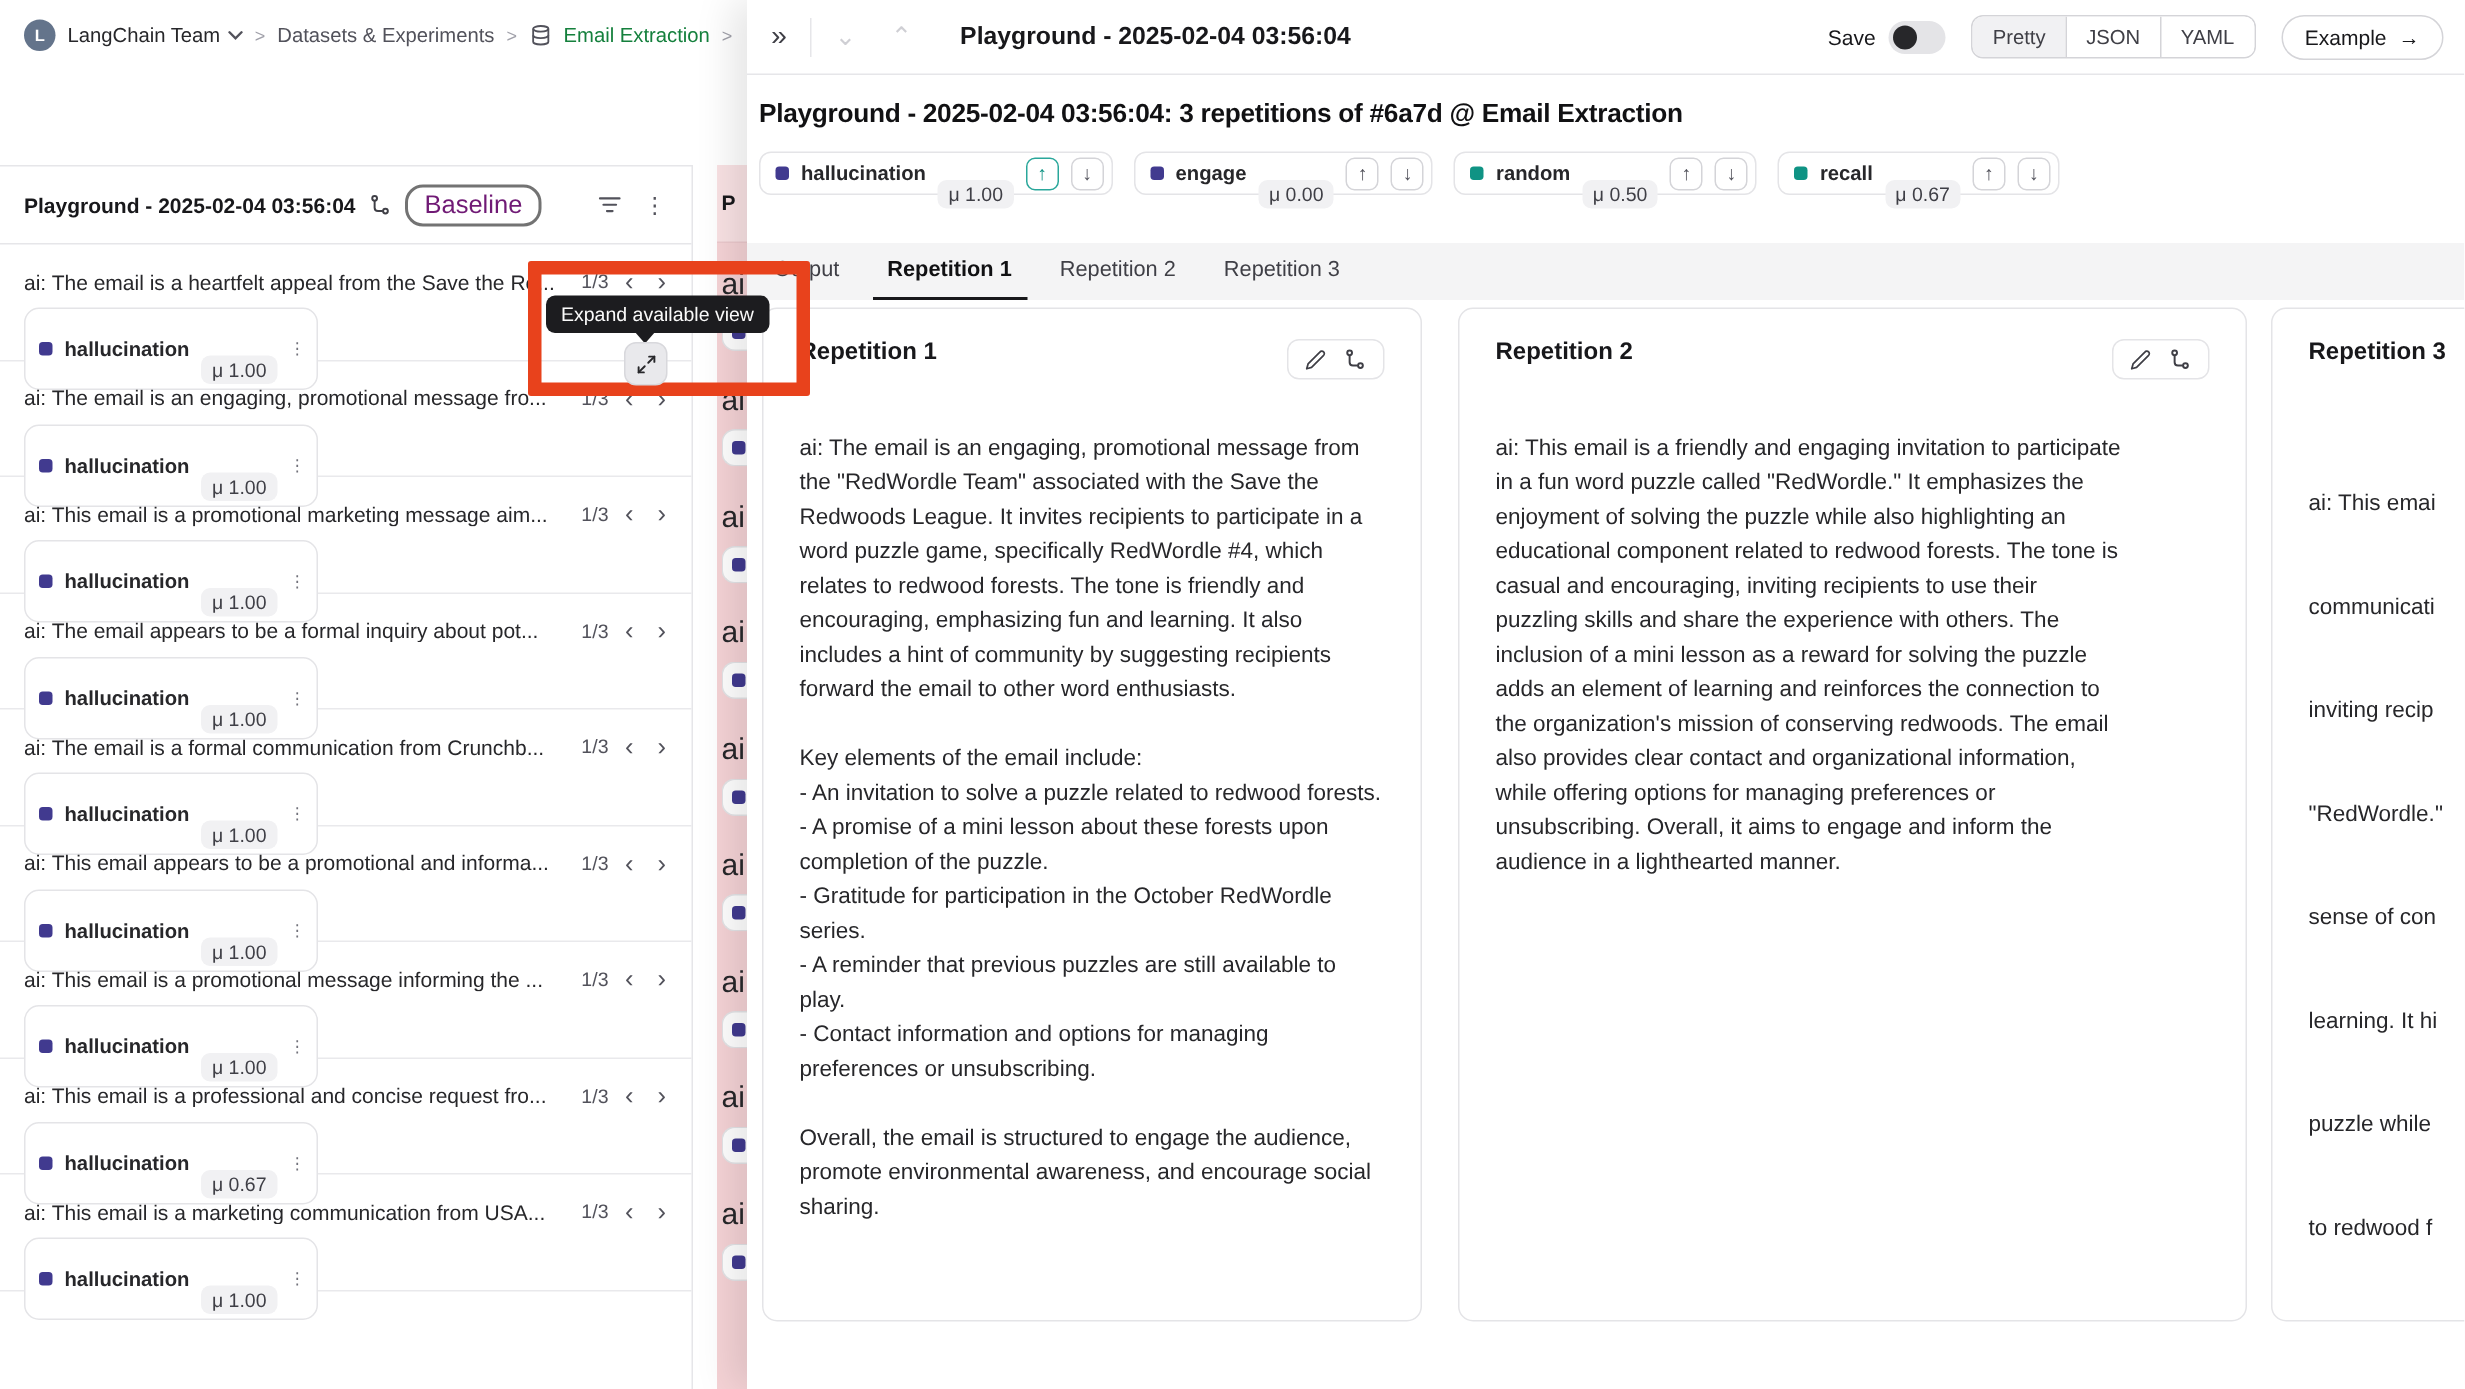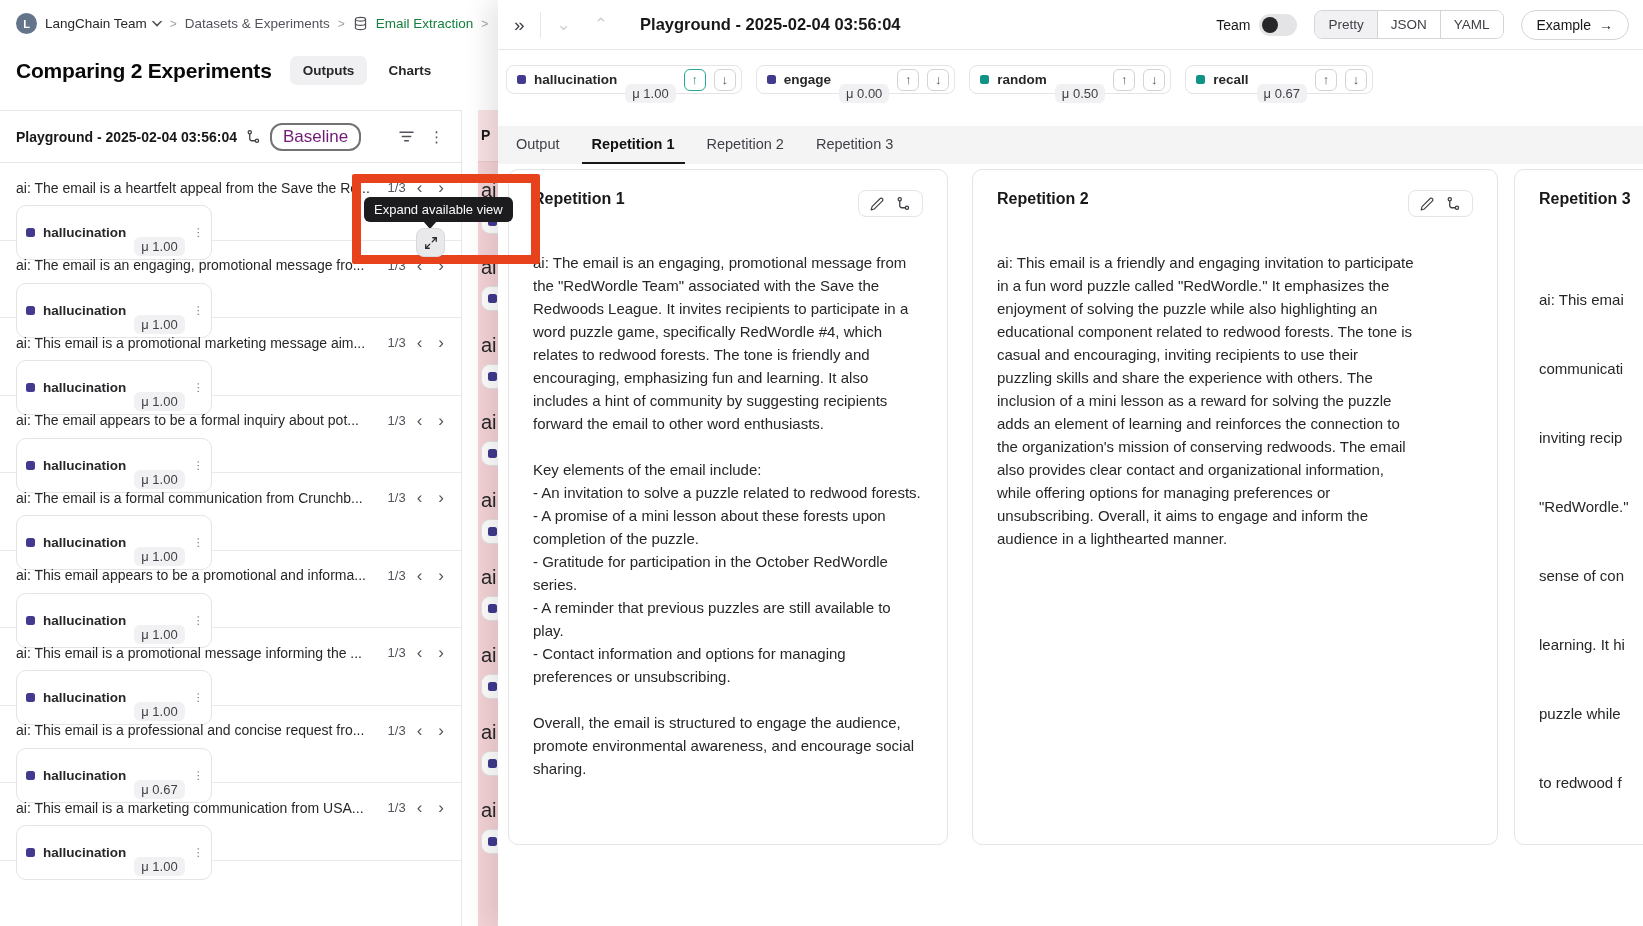--- a/index.html
+++ b/index.html
@@ -120,27 +120,20 @@
       <svg width="15" height="15" viewBox="0 0 16 16" fill="none" stroke="#52525b" stroke-width="1.3">
           <ellipse cx="8" cy="3.4" rx="5.4" ry="2"></ellipse>
           <path d="M2.6 3.4v9.2c0 1.1 2.4 2 5.4 2s5.4-.9 5.4-2V3.4"></path>
           <path d="M2.6 8c0 1.1 2.4 2 5.4 2s5.4-.9 5.4-2"></path>
         </svg>
     </span>
     <span class="crumb-link" style="color:#15803d">Email Extraction</span>
     <span class="crumb-sep">&gt;</span>
   </div>
 
-  <div class="page-title-row">
-    <div class="page-title">Comparing 2 Experiments</div>
-    <div style="display:flex; gap:8px; margin-left:2px;">
-      <div class="seg-btn active">Outputs</div>
-      <div class="seg-btn">Charts</div>
-    </div>
-  </div>
 
   <div class="sidebar">
     <div class="sb-head">
       <span class="sb-title">Playground - 2025-02-04 03:56:04</span>
       <span class="sb-tree">
         <svg width="15" height="15" viewBox="0 0 16 16" fill="none" stroke="#3f3f46" stroke-width="1.4">
             <circle cx="4" cy="3.4" r="1.7"></circle>
             <path d="M4 5.2v5c0 1.4 1 2.3 2.4 2.3h3.4"></path>
             <circle cx="11.7" cy="12.5" r="1.7"></circle>
           </svg>
@@ -345,37 +338,38 @@
 
   <div class="drawer">
     <div class="dw-head">
       <button class="collapse-btn">»</button>
       <div class="vdiv"></div>
       <button class="nav-chev">⌄</button>
       <button class="nav-chev">⌃</button>
       <div class="dw-title">Playground - 2025-02-04 03:56:04</div>
       <div class="dw-head-spacer"></div>
       <div class="diff-wrap">
-        <span class="diff-label">Team</span>
+        <span class="diff-label">Save</span>
         <div class="toggle">
             <div class="toggle-knob"></div>
           </div>
       </div>
       <div class="fmt-group">
         <button class="fmt-opt active">Pretty</button>
         <button class="fmt-opt">JSON</button>
         <button class="fmt-opt">YAML</button>
       </div>
       <button class="example-btn">
         <span>Example</span>
         <span>→</span>
       </button>
     </div>
 
     <div class="dw-body">
+      <div class="dw-subtitle">Playground - 2025-02-04 03:56:04: 3 repetitions of #6a7d @ Email Extraction</div>
 
       <div class="chips-row">
         <div class="chip">
           <span class="fb-dot dot-indigo"></span>
           <span class="fb-name">hallucination</span>
           <span class="mu-pill">μ 1.00</span>
           <button class="chip-arrow active">↑</button>
           <button class="chip-arrow">↓</button>
         </div>
         <div class="chip">

